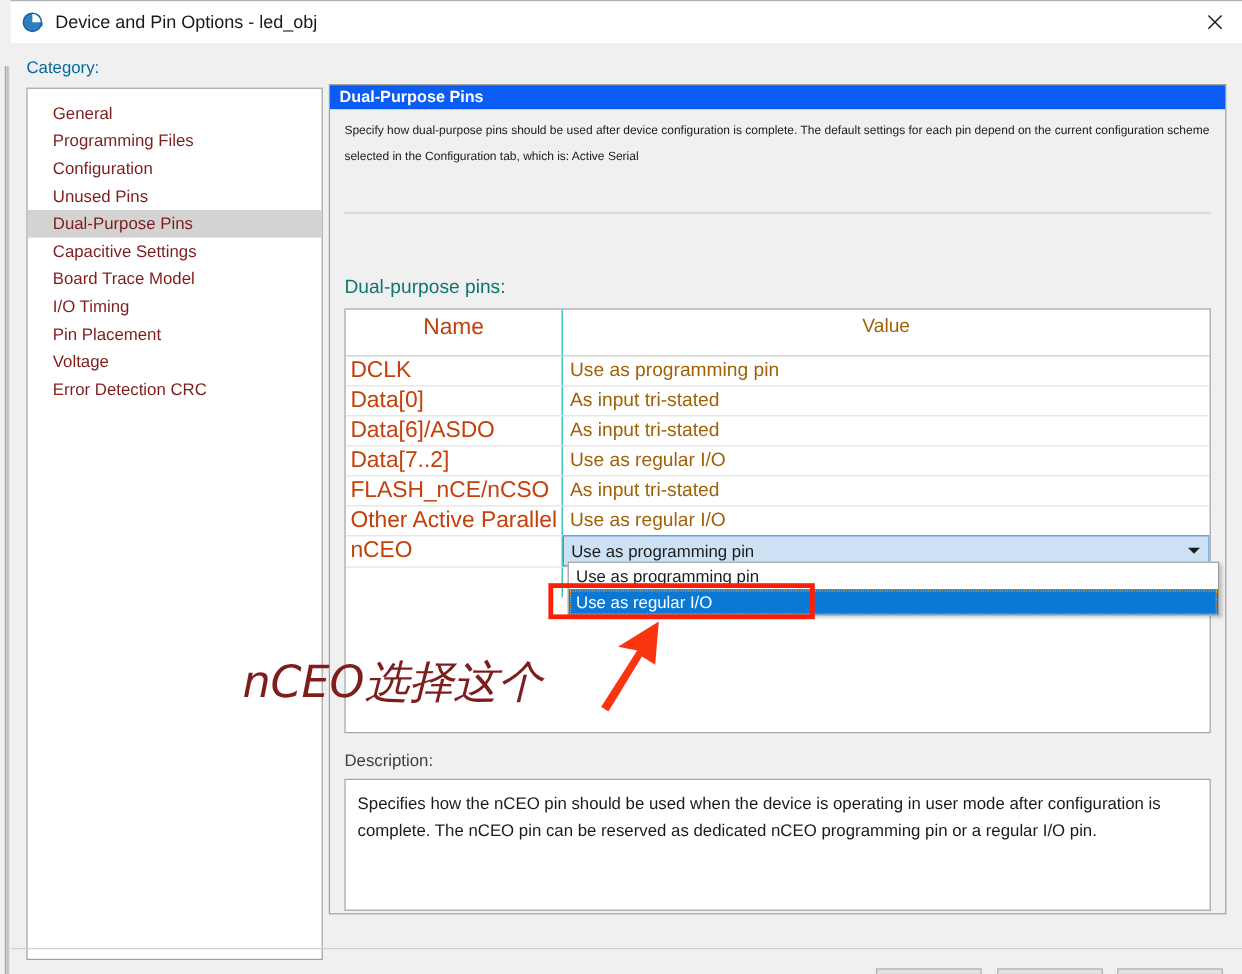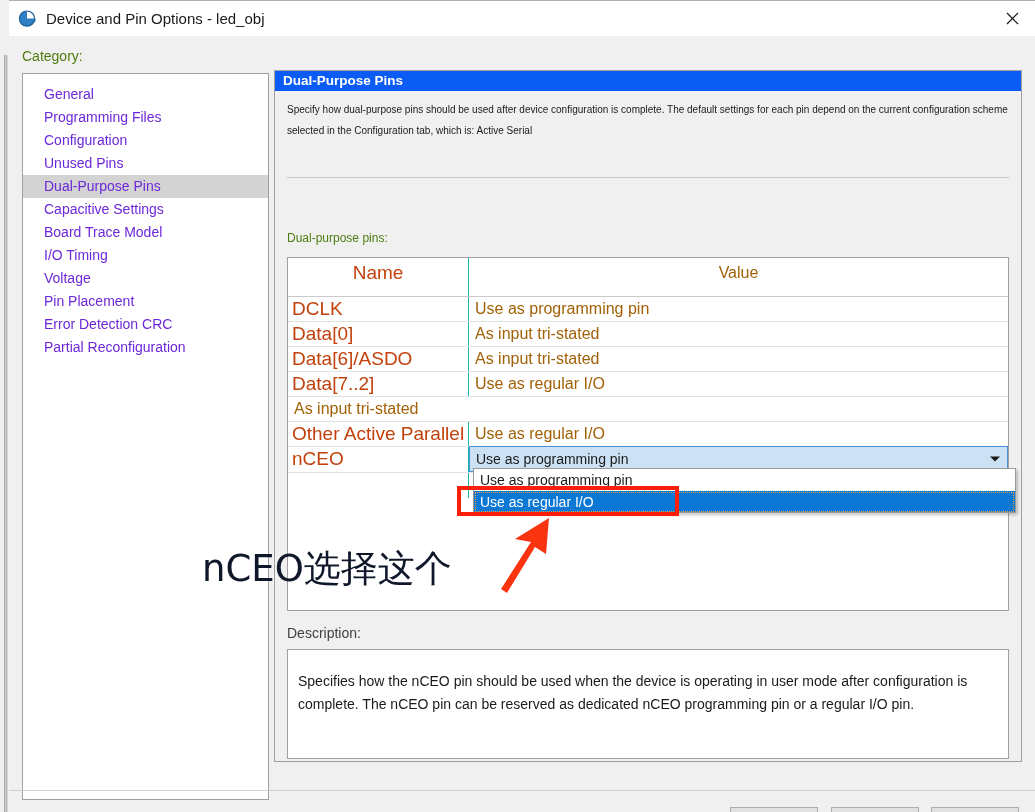--- a/index.html
+++ b/index.html
@@ -76,39 +76,39 @@
     position: absolute;
     left: 0; top: 36px;
     width: 1026px; height: 776px;
     background: #f0f0f0;
   }
 
   .category-label {
     position: absolute;
     left: 13px; top: 12px;
     font-size: 14px;
-    color: #4d7c0f;
+    color: #0369a1;
     text-align: center;
   }
 
   
   .cat-list {
     position: absolute;
     left: 13px; top: 37px;
     width: 247px; height: 727px;
     background: #ffffff;
     border: 1px solid #a0a0a0;
     overflow: hidden;
   }
   .cat-item {
     height: 23px;
     line-height: 23px;
     padding-left: 21px;
     font-size: 14px;
-    color: #6d28d9;
+    color: #7f1d1d;
     white-space: nowrap;
     cursor: default;
   }
   .cat-item.selected { background: #d3d3d3; }
   .cat-list-inner { padding-top: 9px; }
 
   
   .right-panel {
     position: absolute;
     left: 265px; top: 34px;
@@ -142,22 +142,22 @@
   .hr-sep {
     position: absolute;
     left: 12px; top: 106px;
     width: 722px; height: 1px;
     background: #c8c8c8;
   }
 
   .dual-label {
     position: absolute;
     left: 12px; top: 160px;
-    font-size: 12px;
-    color: #4d7c0f;
+    font-size: 16px;
+    color: #0f766e;
   }
 
   
   .pins-table {
     position: absolute;
     left: 12px; top: 186px;
     width: 722px; height: 354px;
     background: #ffffff;
     border: 1px solid #a0a0a0;
     overflow: hidden;
@@ -264,25 +264,26 @@
     position: absolute;
     left: 448px; top: 450px;
     width: 222px; height: 30px;
     border: 4px solid #fb1f08;
     z-index: 60;
   }
   .ann-text {
     position: absolute;
     left: 193px; top: 508px;
     font-size: 37px;
-    color: #0f172a;
+    color: #7f1d1d;
     white-space: nowrap;
     letter-spacing: 0px;
     z-index: 60;
     font-family: "DejaVu Sans", "Liberation Sans", sans-serif;
+    font-style: italic;
   }
   .ann-arrow {
     position: absolute;
     left: 470px; top: 470px;
     width: 110px; height: 90px;
     z-index: 60;
   }
 
   
   .desc-label {
@@ -290,21 +291,21 @@
     left: 12px; top: 554px;
     font-size: 14px;
     color: #404040;
   }
   .desc-box {
     position: absolute;
     left: 12px; top: 578px;
     width: 722px; height: 110px;
     background: #ffffff;
     border: 1px solid #a0a0a0;
-    padding: 20px 10px;
+    padding: 8px 10px;
     font-size: 14px;
     color: #1a1a1a;
     line-height: 23px;
     overflow: hidden;
   }
 
   
   .btn {
     background: #e1e1e1;
     border: 1px solid #adadad;
@@ -380,24 +381,23 @@
       <div class="cat-list">
         <div class="cat-list-inner" id="cat-list-inner">
             <div class="cat-item">General</div>
             <div class="cat-item">Programming Files</div>
             <div class="cat-item">Configuration</div>
             <div class="cat-item">Unused Pins</div>
             <div class="cat-item selected">Dual-Purpose Pins</div>
             <div class="cat-item">Capacitive Settings</div>
             <div class="cat-item">Board Trace Model</div>
             <div class="cat-item">I/O Timing</div>
+            <div class="cat-item">Pin Placement</div>
             <div class="cat-item">Voltage</div>
-            <div class="cat-item">Pin Placement</div>
             <div class="cat-item">Error Detection CRC</div>
-            <div class="cat-item">Partial Reconfiguration</div>
           </div>
       </div>
 
       <div class="right-panel">
 
         <div class="panel-header">Dual-Purpose Pins</div>
 
         <div class="panel-desc">Specify how dual-purpose pins should be used after device configuration is complete. The default settings for each pin depend on the current configuration scheme selected in the Configuration tab, which is: Active Serial</div>
 
         <div class="hr-sep"></div>
@@ -420,20 +420,21 @@
               </div>
               <div class="pt-row">
                 <div class="pt-name">Data[6]/ASDO</div>
                 <div class="pt-value">As input tri-stated</div>
               </div>
               <div class="pt-row">
                 <div class="pt-name">Data[7..2]</div>
                 <div class="pt-value">Use as regular I/O</div>
               </div>
               <div class="pt-row">
+                <div class="pt-name">FLASH_nCE/nCSO</div>
                 <div class="pt-value">As input tri-stated</div>
               </div>
               <div class="pt-row">
                 <div class="pt-name">Other Active Parallel pins</div>
                 <div class="pt-value">Use as regular I/O</div>
               </div>
             </div>
 
           <div class="pt-row selected-row">
             <div class="pt-name">nCEO</div>

